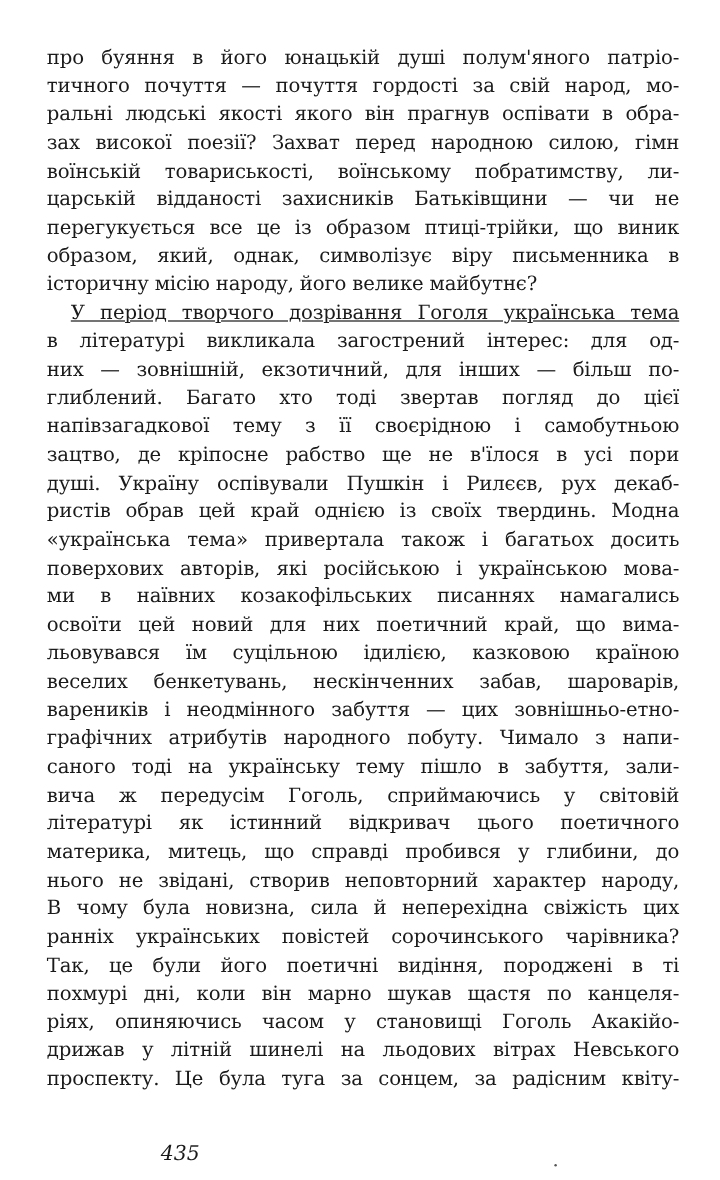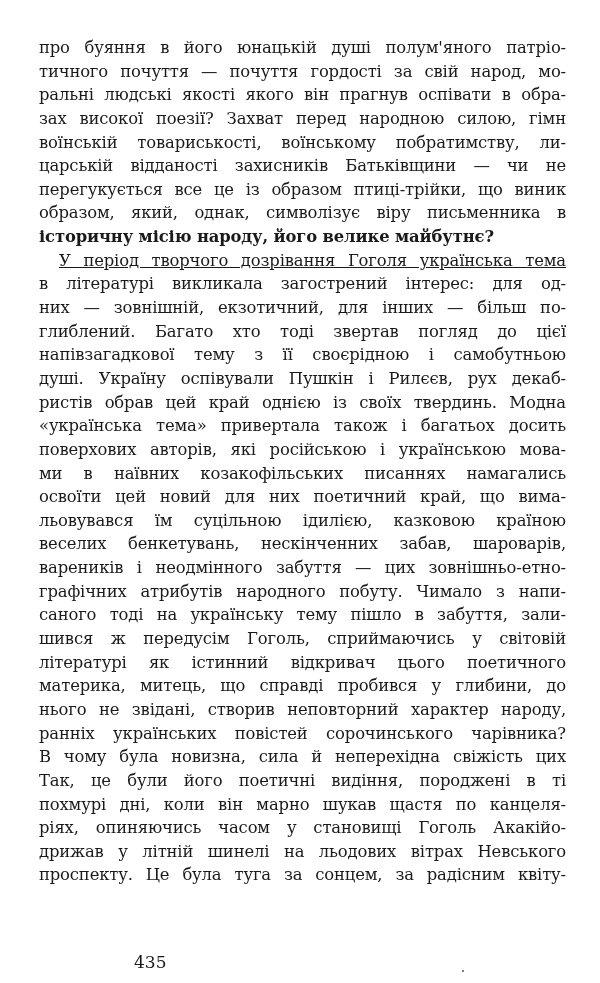--- a/index.html
+++ b/index.html
@@ -26,33 +26,33 @@
   }
   .line {
     display: block;
     white-space: nowrap;
     text-align: justify;
     text-align-last: justify;
     height: 23.65px;
   }
   .line.last {
     text-align-last: left;
-    font-weight: bold;
   }
   .line.indent {
     padding-left: 20px;
     text-decoration: underline;
   }
   .page-number {
     position: absolute;
     left: 134px;
     top: 952px;
     font-family: "DejaVu Serif", serif;
     font-size: 17px;
     color: #1a1a1a;
+    font-style: italic;
   }
   .speck {
     position: absolute;
     left: 462px;
     top: 970px;
     width: 2px;
     height: 2px;
     background: #555;
     border-radius: 1px;
   }
@@ -68,37 +68,38 @@
   <span class="line">воїнській товариськості, воїнському побратимству, ли-</span>
   <span class="line">царській відданості захисників Батьківщини — чи не</span>
   <span class="line">перегукується все це із образом птиці-трійки, що виник</span>
   <span class="line">образом, який, однак, символізує віру письменника в</span>
   <span class="line last">історичну місію народу, його велике майбутнє?</span>
   <span class="line indent">У період творчого дозрівання Гоголя українська тема</span>
   <span class="line">в літературі викликала загострений інтерес: для од-</span>
   <span class="line">них — зовнішній, екзотичний, для інших — більш по-</span>
   <span class="line">глиблений. Багато хто тоді звертав погляд до цієї</span>
   <span class="line">напівзагадкової тему з її своєрідною і самобутньою</span>
+  <span class="line">зацтво, де кріпосне рабство ще не в'їлося в усі пори</span>
   <span class="line">душі. Україну оспівували Пушкін і Рилєєв, рух декаб-</span>
   <span class="line">ристів обрав цей край однією із своїх твердинь. Модна</span>
   <span class="line">«українська тема» привертала також і багатьох досить</span>
   <span class="line">поверхових авторів, які російською і українською мова-</span>
   <span class="line">ми в наївних козакофільських писаннях намагались</span>
   <span class="line">освоїти цей новий для них поетичний край, що вима-</span>
   <span class="line">льовувався їм суцільною ідилією, казковою країною</span>
   <span class="line">веселих бенкетувань, нескінченних забав, шароварів,</span>
   <span class="line">вареників і неодмінного забуття — цих зовнішньо-етно-</span>
   <span class="line">графічних атрибутів народного побуту. Чимало з напи-</span>
   <span class="line">саного тоді на українську тему пішло в забуття, зали-</span>
-  <span class="line">шився ж передусім Гоголь, сприймаючись у світовій</span>
+  <span class="line">вича ж передусім Гоголь, сприймаючись у світовій</span>
   <span class="line">літературі як істинний відкривач цього поетичного</span>
   <span class="line">материка, митець, що справді пробився у глибини, до</span>
   <span class="line">нього не звідані, створив неповторний характер народу,</span>
+  <span class="line">В чому була новизна, сила й неперехідна свіжість цих</span>
   <span class="line">ранніх українських повістей сорочинського чарівника?</span>
-  <span class="line">В чому була новизна, сила й неперехідна свіжість цих</span>
   <span class="line">Так, це були його поетичні видіння, породжені в ті</span>
   <span class="line">похмурі дні, коли він марно шукав щастя по канцеля-</span>
   <span class="line">ріях, опиняючись часом у становищі Гоголь Акакійо-</span>
   <span class="line">дрижав у літній шинелі на льодових вітрах Невського</span>
   <span class="line">проспекту. Це була туга за сонцем, за радісним квіту-</span>
 
 </div>
 
 <div class="page-number">435</div>
 <div class="speck"></div>

